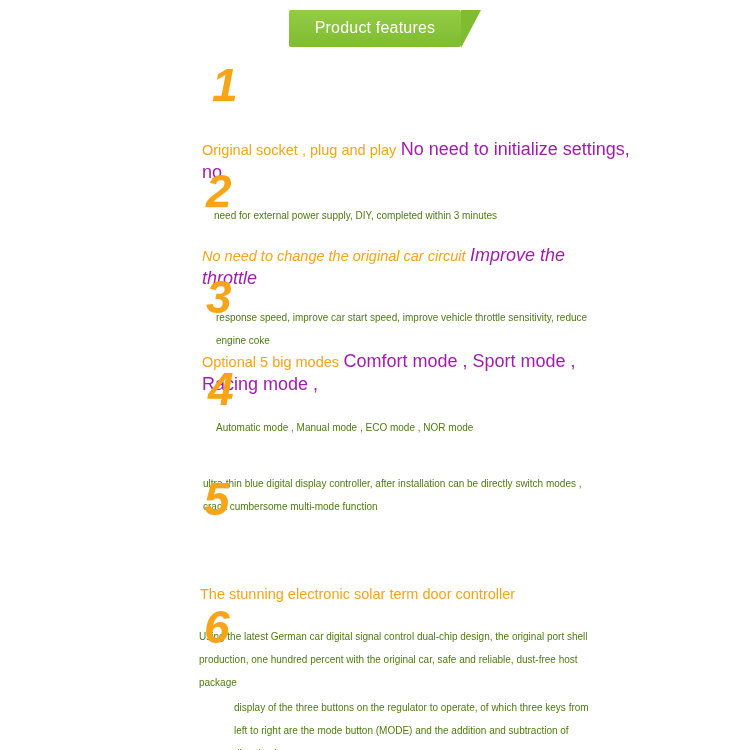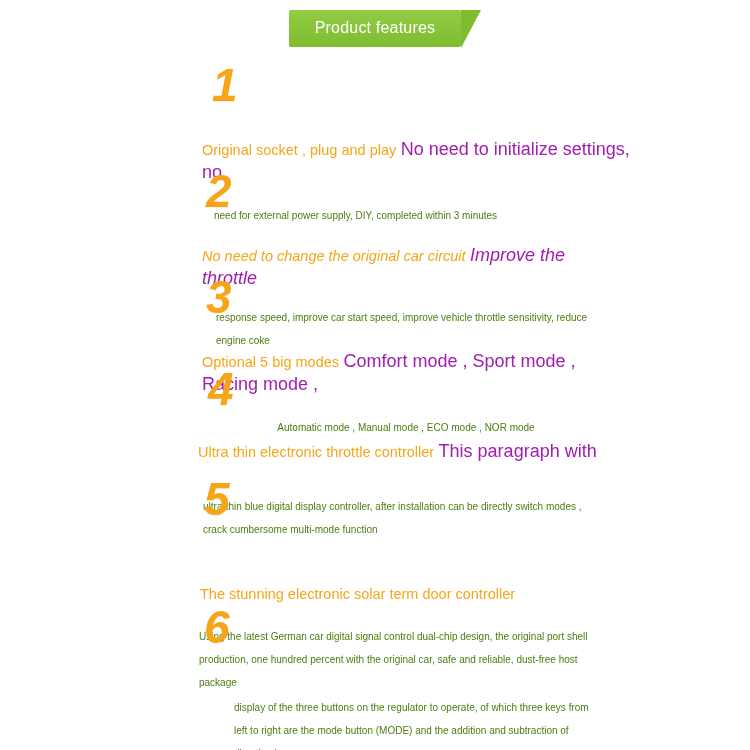--- a/index.html
+++ b/index.html
@@ -94,21 +94,21 @@
   #f1 { position:absolute; top: 6px;  left: 212px; }
   #f1 .lead-line { position: relative; top: 30px; left: -10px; width: 430px; }
   #f1 .cont { position: relative; top: 34px; left: 2px; width: 400px; }
 
   #f2 { position:absolute; top: 112px; left: 206px; }
   #f2 .lead-line { position: relative; top: 30px; left: -4px; width: 420px; font-style: italic; }
   #f2 .cont { position: relative; top: 30px; left: 10px; width: 390px; }
 
   #f3 { position:absolute; top: 218px; left: 206px; }
   #f3 .lead-line { position: relative; top: 30px; left: -4px; width: 420px; }
-  #f3 .cont { position: relative; top: 34px; left: 10px; width: 380px; text-align: center; }
+  #f3 .cont { position: relative; top: 34px; left: 10px; width: 380px; }
 
   #f4 { position:absolute; top: 310px; left: 208px; }
   #f4 .lead-line { position: relative; top: 28px; left: -10px; width: 420px; }
   #f4 .cont { position: relative; top: 44px; left: -5px; width: 400px; }
 
   #f5 { position:absolute; top: 420px; left: 204px; }
   #f5 .lead-line { position: relative; top: 32px; left: -4px; width: 430px; margin-top: 28px; }
   #f5 .cont { position: relative; top: 36px; left: -5px; width: 390px; }
 
   #f6 { position:absolute; top: 548px; left: 204px; }
@@ -150,24 +150,20 @@
       <div class="num">3</div>
       <div class="lead-line">
         <span class="lead inline-lead">Optional 5 big modes</span>
         <span class="body-text inline-lead">Comfort mode , Sport mode , Racing mode ,</span>
       </div>
       <div class="para cont">Automatic mode , Manual mode , ECO mode , NOR mode</div>
     </div>
 
     <div class="feature" id="f4">
       <div class="num">4</div>
-      <div class="lead-line">
-        <span class="lead inline-lead">Ultra thin electronic throttle controller</span>
-        <span class="body-text inline-lead">This paragraph with</span>
-      </div>
       <div class="para cont">ultra-thin blue digital display controller, after installation can be directly switch modes , crack cumbersome multi-mode function</div>
     </div>
 
     <div class="feature" id="f5">
       <div class="num">5</div>
       <div class="lead-line">
         <span class="lead inline-lead">The stunning electronic solar term door controller</span>
         <span class="body-text inline-lead"></span>
       </div>
       <div class="para cont">Using the latest German car digital signal control dual-chip design, the original port shell production, one hundred percent with the original car, safe and reliable, dust-free host package</div>

